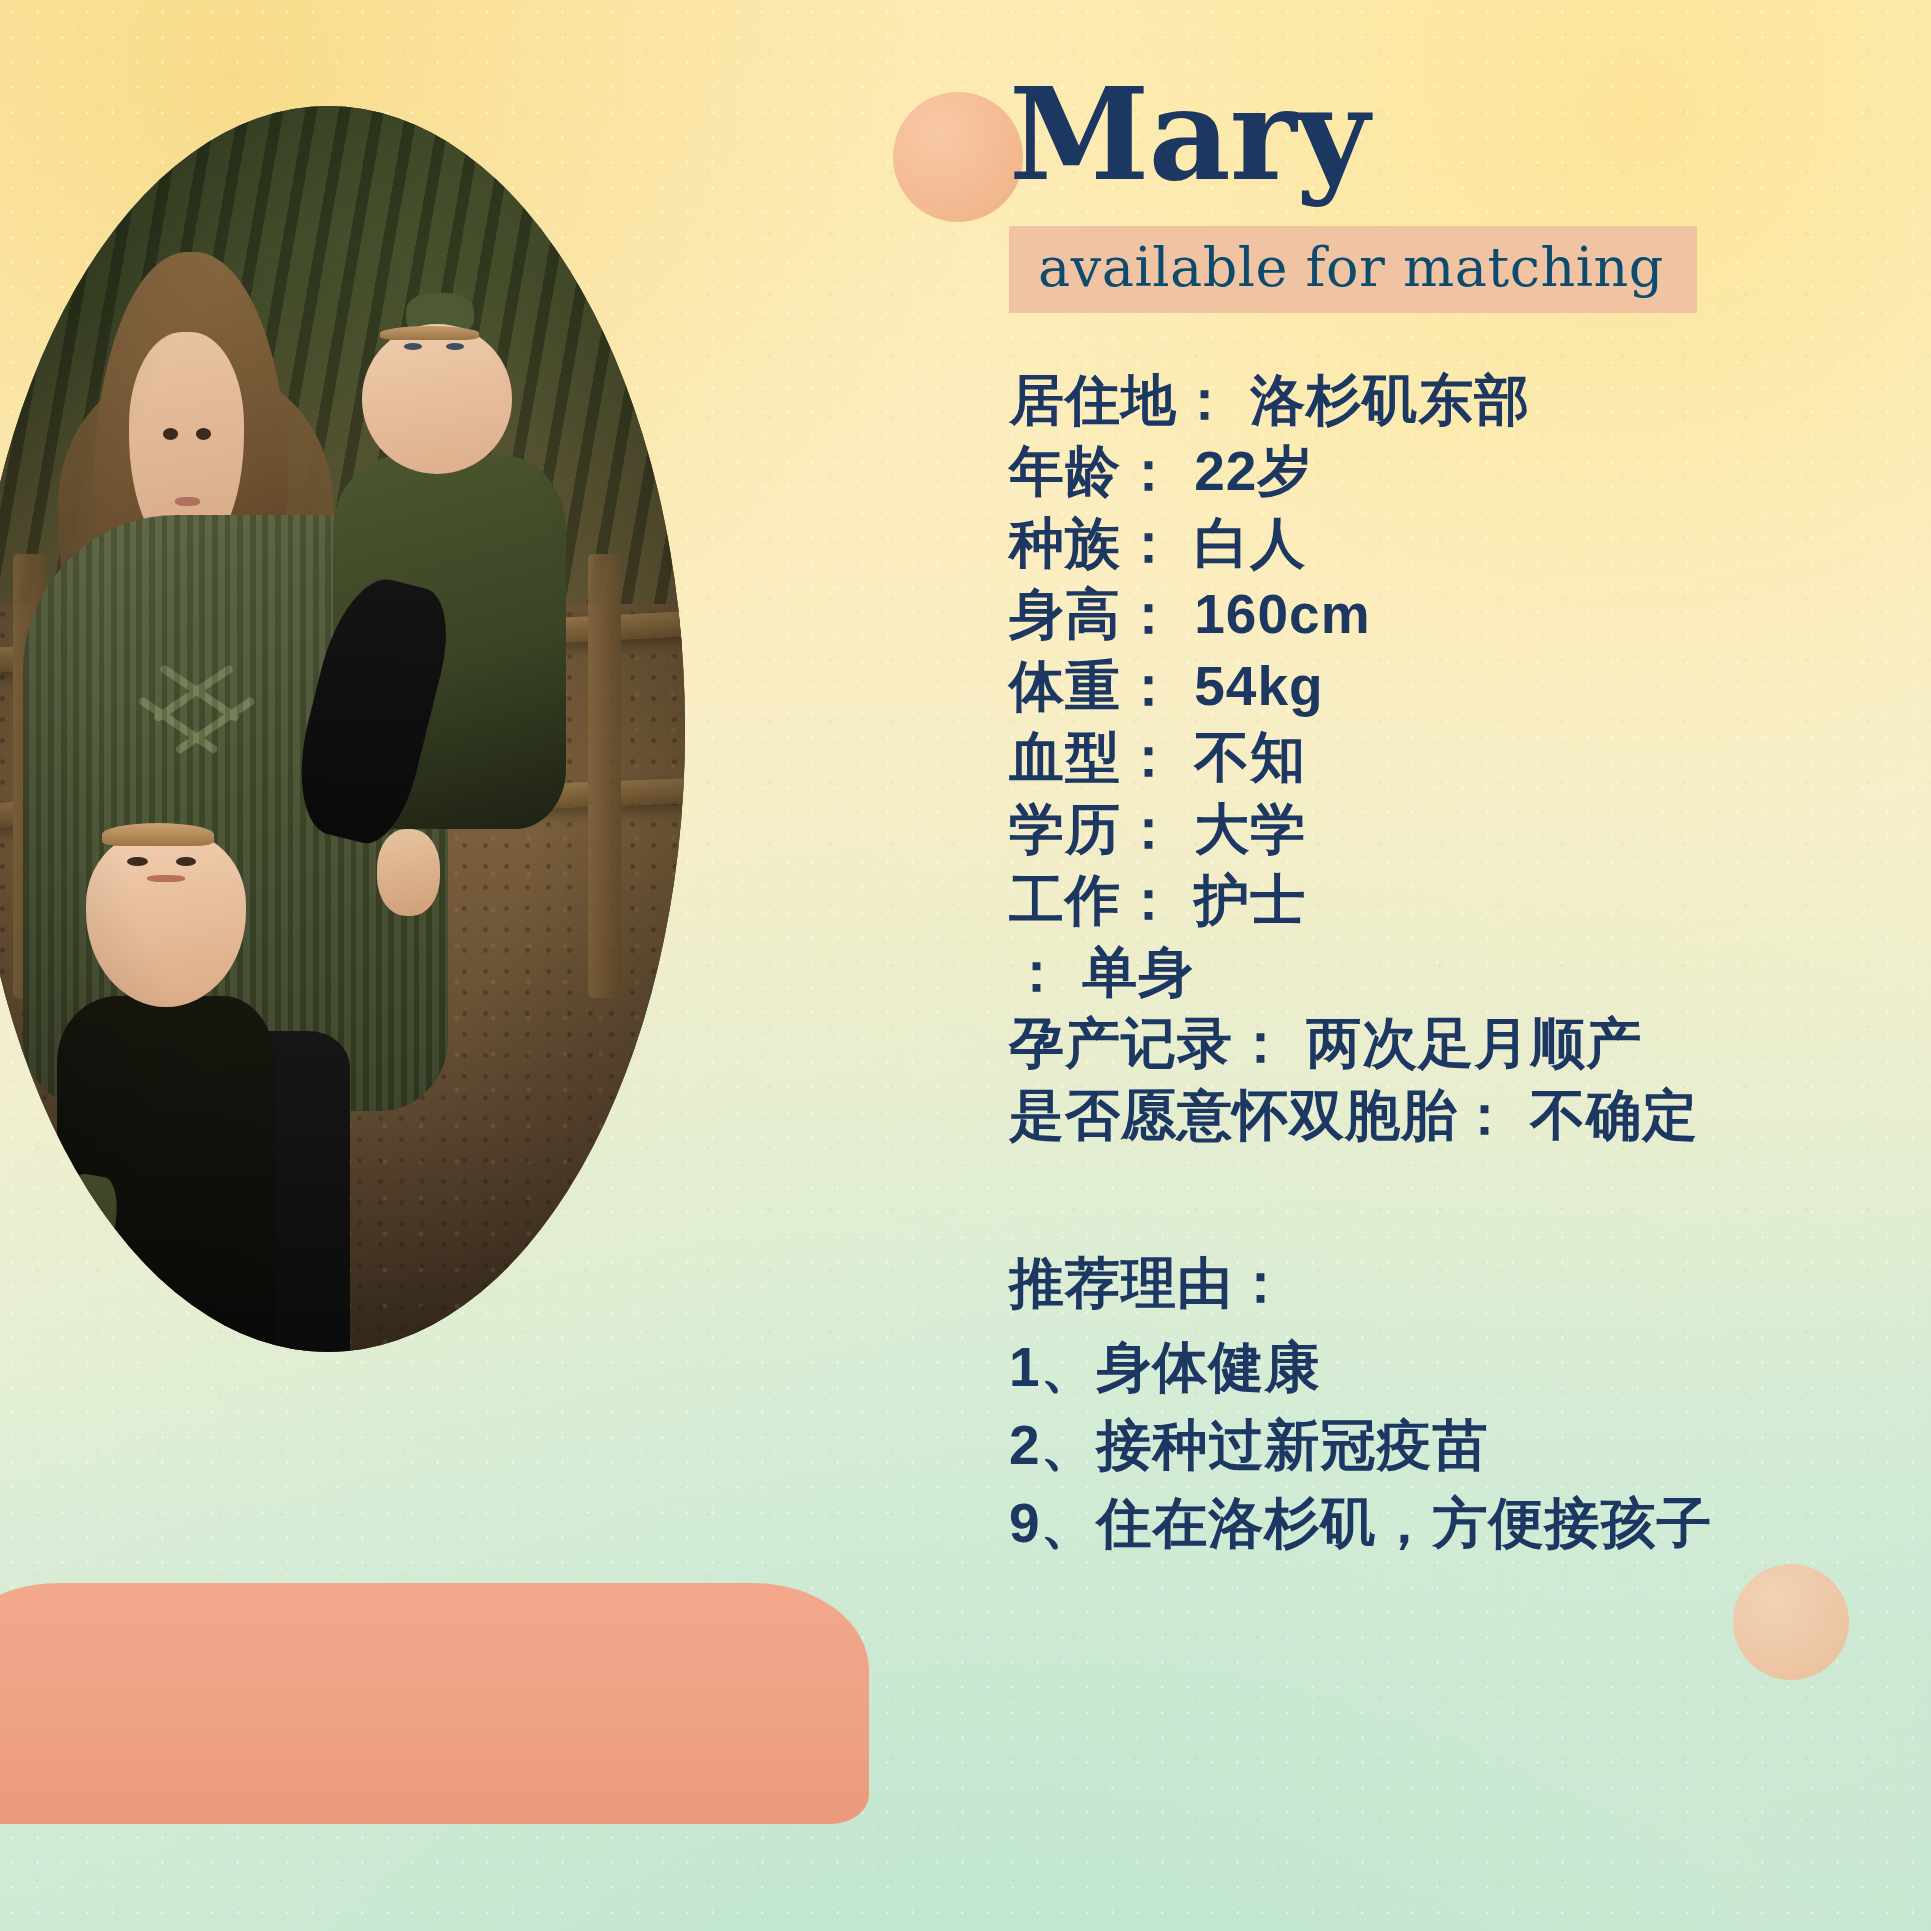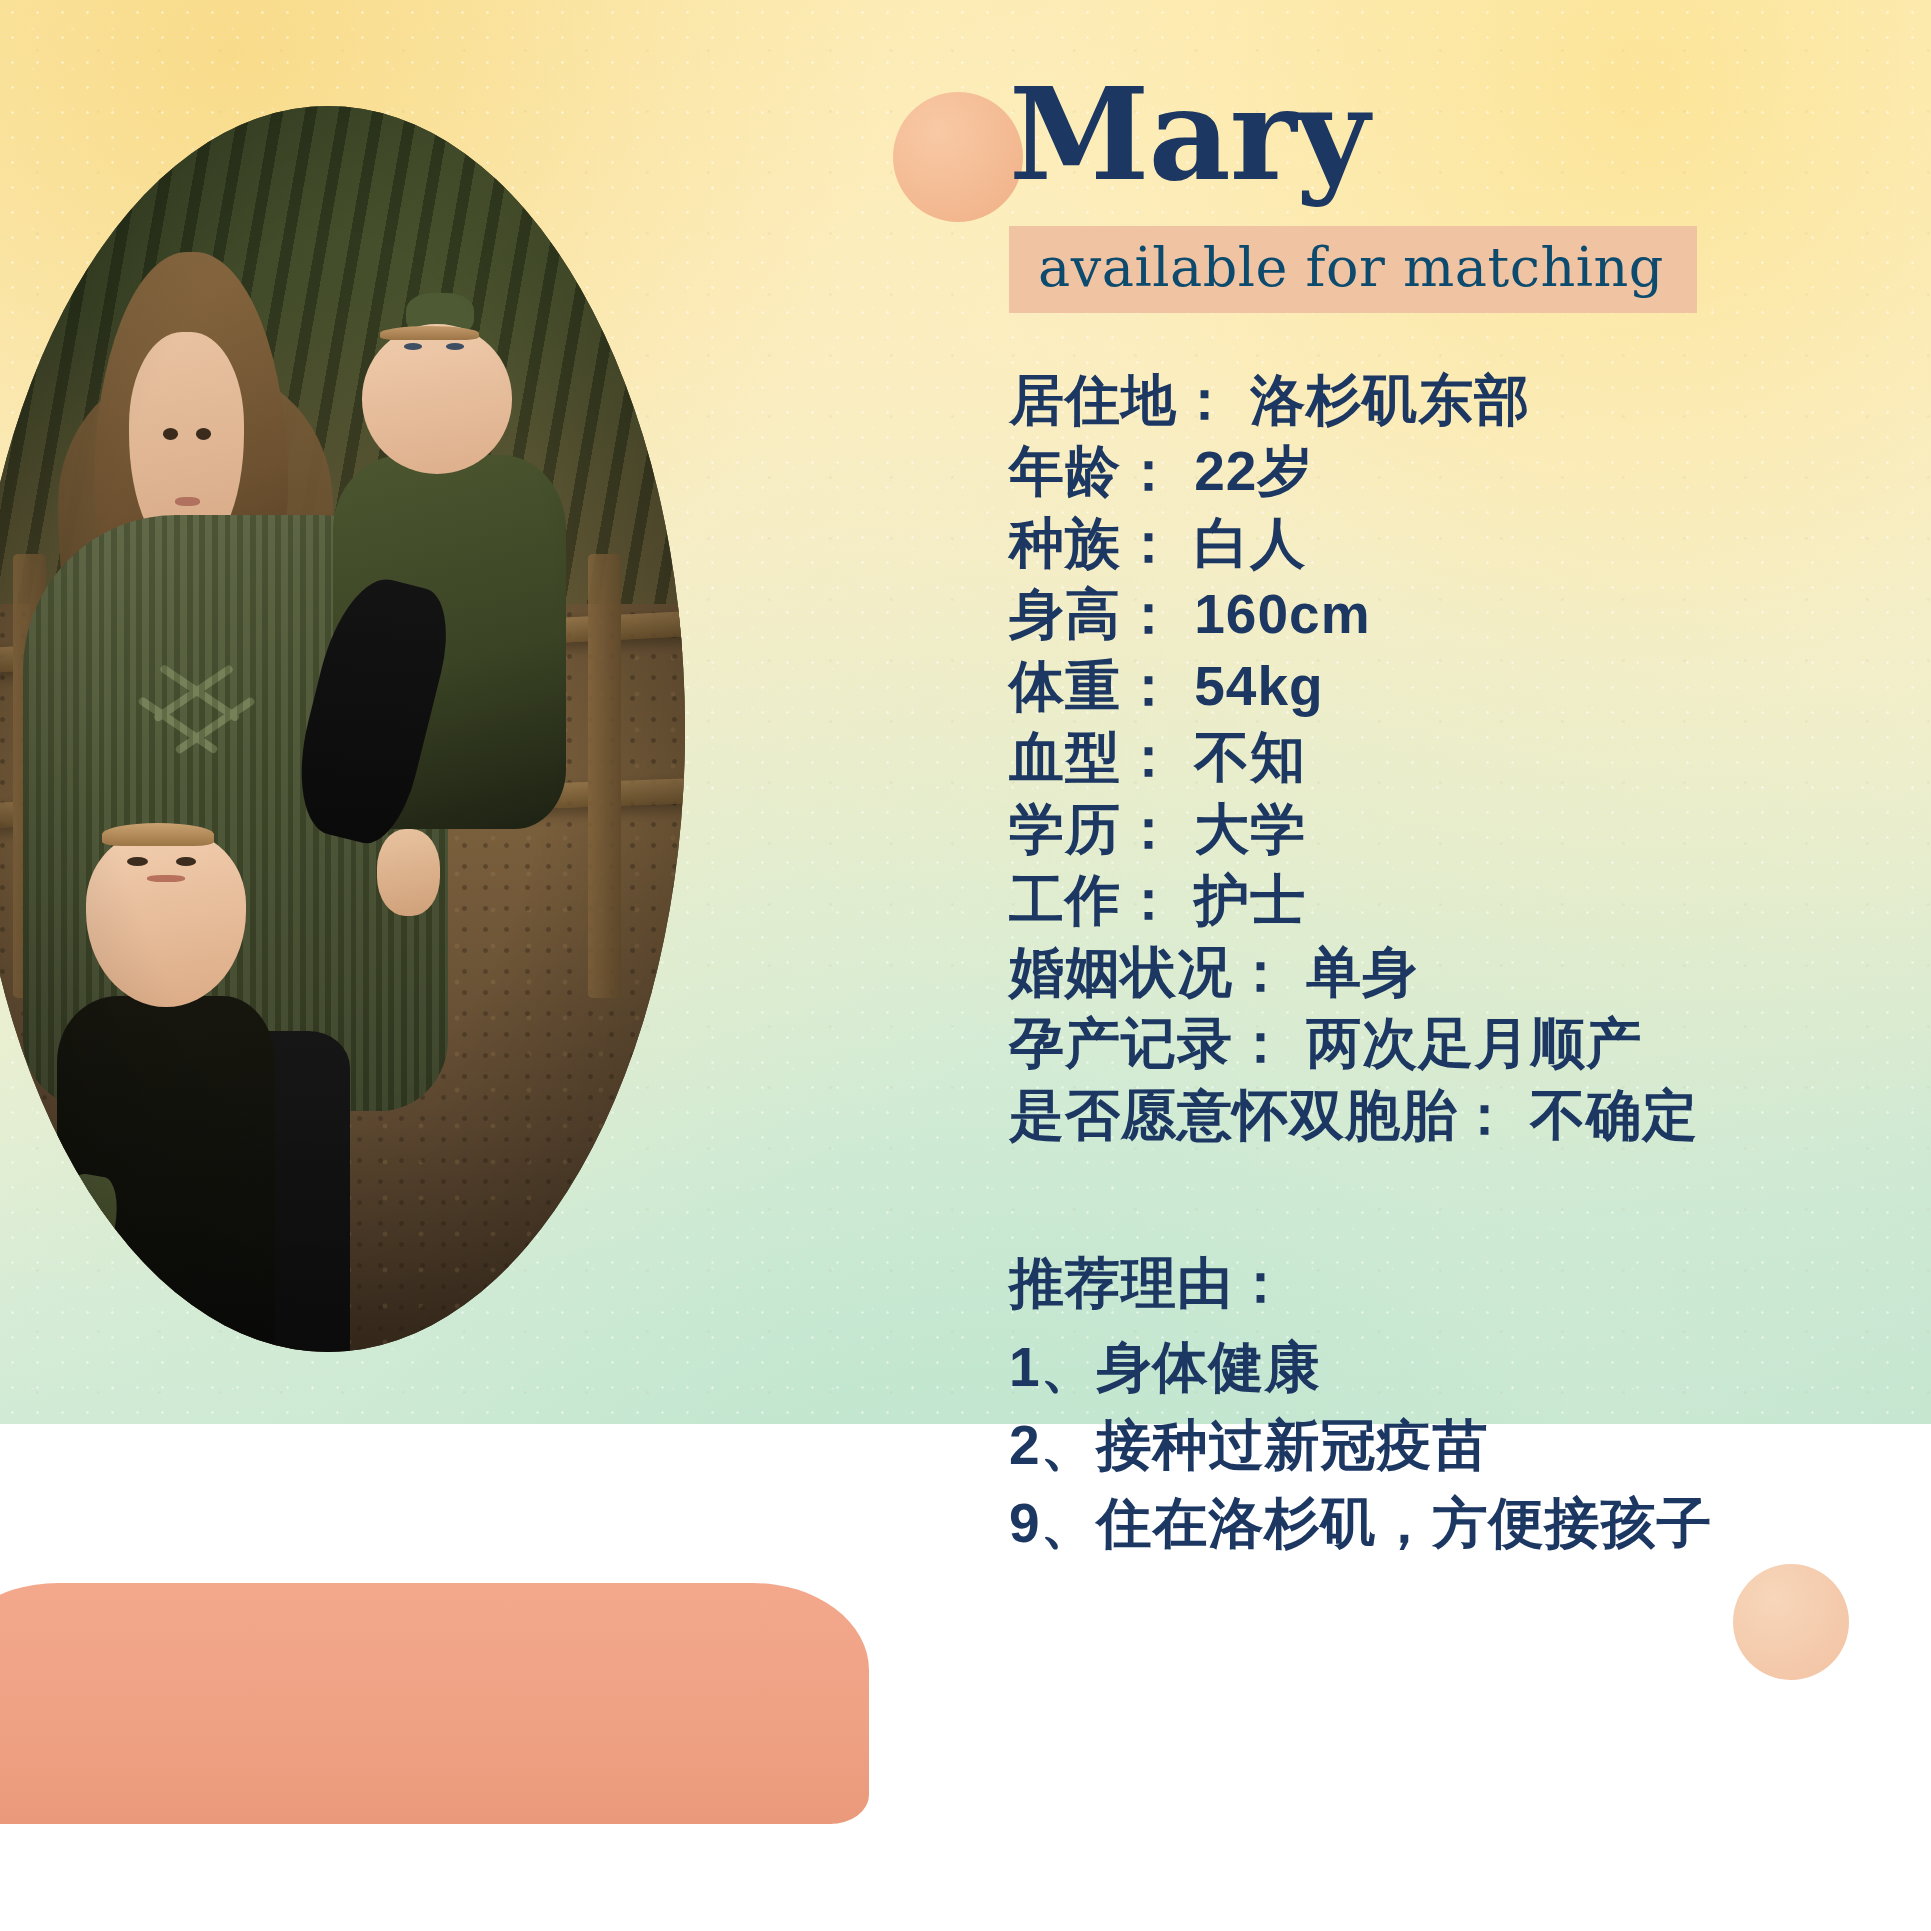--- a/index.html
+++ b/index.html
@@ -3,21 +3,21 @@
 <meta charset="utf-8">
 <style>
   * { box-sizing: border-box; margin: 0; padding: 0; }
   html, body {
     width: 1931px; height: 1931px;
     font-family: "Liberation Sans", sans-serif;
     overflow: hidden;
   }
   #card {
     position: relative;
-    width: 1931px; height: 1424px;
+    width: 1931px; height: 1931px;
     background:
       radial-gradient(circle at 85% 6%, rgba(252,228,150,0.95) 0%, rgba(252,232,170,0.35) 28%, rgba(255,255,255,0) 55%),
       radial-gradient(circle at 12% 4%, rgba(248,216,130,0.85) 0%, rgba(250,228,165,0.3) 30%, rgba(255,255,255,0) 58%),
       radial-gradient(circle at 50% 120%, rgba(186,228,204,0.95) 0%, rgba(205,234,212,0.6) 35%, rgba(255,255,255,0) 70%),
       linear-gradient(170deg, #fdeeb6 0%, #fdf3cf 22%, #f9f3d8 42%, #eaf1d8 62%, #cfe9d5 84%, #c3e4cf 100%);
   }
   
   #card::before {
     content: "";
     position: absolute; inset: 0;
@@ -410,21 +410,20 @@
         <span class="k">学历</span>
         <span class="sep">：</span>
         <span class="v">大学</span>
       </div>
       <div class="fact">
         <span class="k">工作</span>
         <span class="sep">：</span>
         <span class="v">护士</span>
       </div>
       <div class="fact">
-        <span class="k">婚姻状况</span>
         <span class="sep">：</span>
         <span class="v">单身</span>
       </div>
       <div class="fact">
         <span class="k">孕产记录</span>
         <span class="sep">：</span>
         <span class="v">两次足月顺产</span>
       </div>
       <div class="fact">
         <span class="k">是否愿意怀双胞胎</span>

